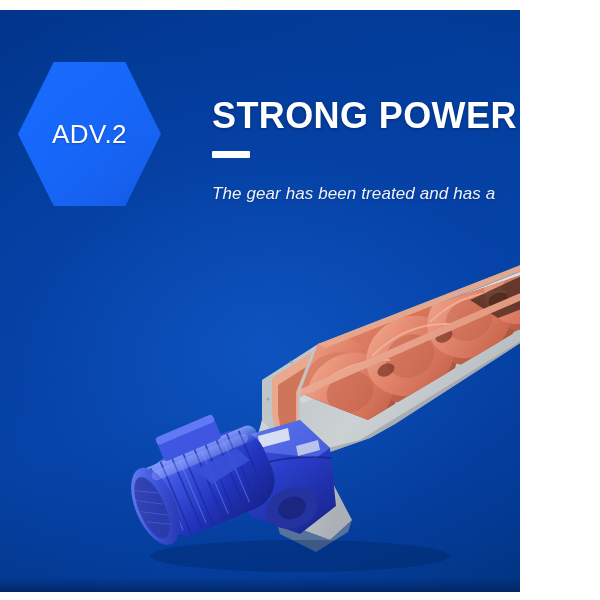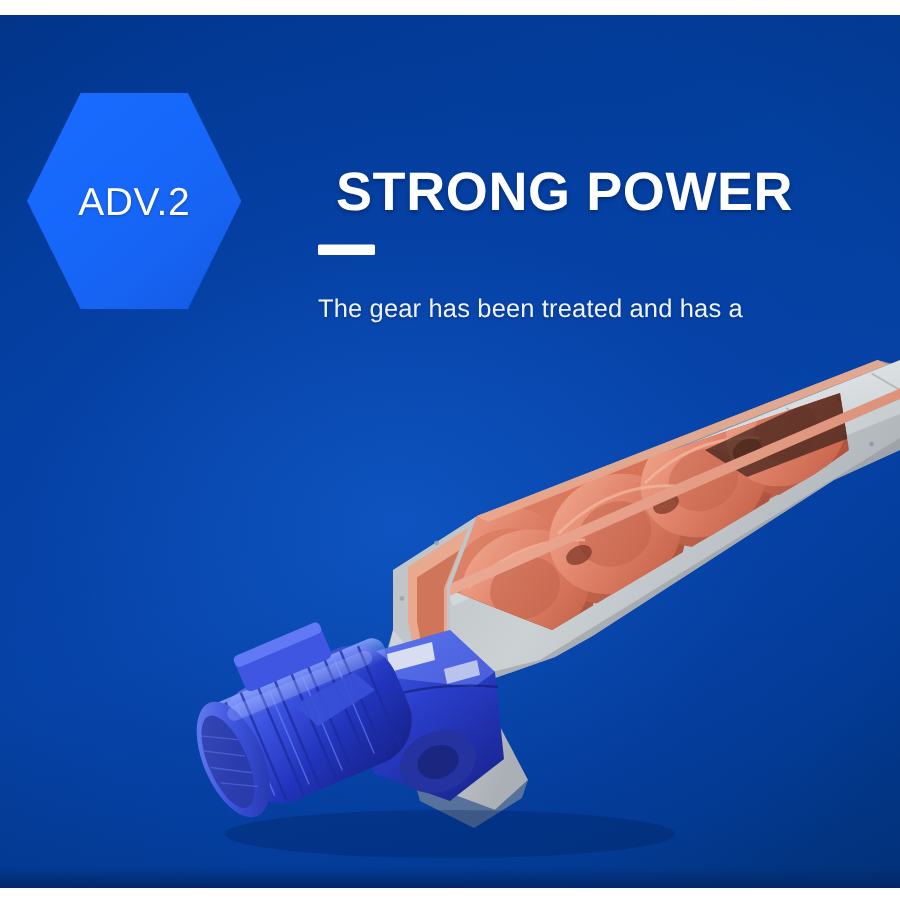--- a/index.html
+++ b/index.html
@@ -6,21 +6,21 @@
     margin: 0;
     padding: 0;
     background: #ffffff;
   }
   body {
     font-family: "Liberation Sans", sans-serif;
   }
 
   #banner {
     position: relative;
-    width: 600px;
+    width: 520px;
     height: 600px;
     overflow: hidden;
     background: #a21caf;
   }
 
   
   .bg-white-top {
     position: absolute;
     left: 0; top: 0;
     width: 600px; height: 10px;
@@ -85,41 +85,41 @@
     position: absolute;
     left: 212px; top: 96px;
     width: 360px;
   }
   .headline {
     color: #ffffff;
     font-size: 36px;
     font-weight: 700;
     letter-spacing: 0.4px;
     line-height: 40px;
-    margin: 12px;
+    margin: 0;
     text-shadow: 0 1px 3px rgba(0,18,60,0.45);
     white-space: nowrap;
   }
   .rule {
     margin-top: 15px;
     width: 38px;
     height: 7px;
     background: #ffffff;
     border-radius: 1px;
   }
   .subcopy {
     margin-top: 17px;
     color: #eef3fb;
     font-size: 17px;
     line-height: 37px;
     font-weight: 400;
     letter-spacing: 0.1px;
     text-shadow: 0 1px 2px rgba(0,18,60,0.35);
   }
-  .subcopy div { white-space: nowrap; }
+  .subcopy div { white-space: nowrap; font-style: italic; }
 
   
   .product {
     position: absolute;
     left: 0; top: 0;
     width: 600px; height: 600px;
     pointer-events: none;
   }
 </style>
 </head>

